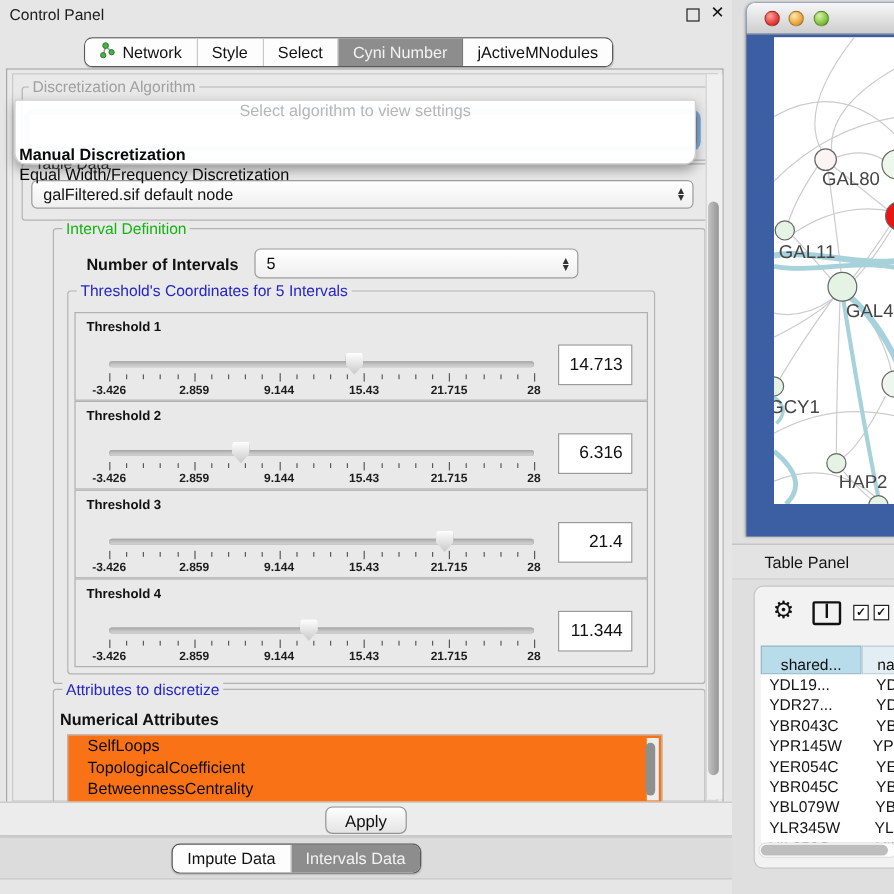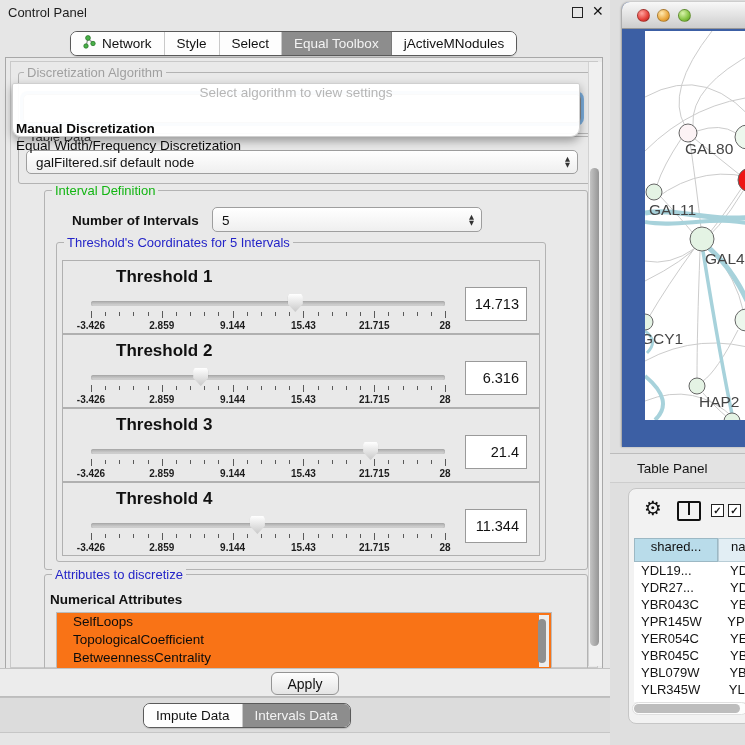--- a/index.html
+++ b/index.html
@@ -24,21 +24,21 @@
   .combo .val{position:absolute;left:9px;top:50%;transform:translateY(-50%);font-size:13.5px;color:#111;white-space:nowrap;}
   .stepper{position:absolute;right:7px;top:50%;transform:translateY(-50%);display:flex;flex-direction:column;align-items:center;color:#333;font-size:6.5px;line-height:6px;font-family:"DejaVu Sans",sans-serif;}
   .combo-focus{position:absolute;left:23px;top:94px;width:556px;height:27px;border:1px solid #8a8a8a;border-radius:5px;background:#fff;box-shadow:0 0 0 3px #79abda;z-index:2;}
   .popup{position:absolute;left:12px;top:83px;width:566px;height:52px;background:rgba(255,255,255,0.96);border:1px solid #cfcfcf;border-radius:2px 2px 9px 9px;box-shadow:0 4px 10px rgba(0,0,0,0.35);z-index:5;}
   .popup-placeholder{height:17px;line-height:17px;text-align:center;color:#b6b6b6;font-size:13.5px;}
   .popup-item{height:17px;line-height:17px;padding-left:3px;font-size:13.5px;color:#0a0a0a;white-space:nowrap;}
   .popup-item.bold{font-weight:bold;margin-top:19px;}
   .bold-label{position:absolute;font-weight:bold;font-size:13.5px;white-space:nowrap;}
   
   .th-panel{position:absolute;left:62px;width:476px;height:72px;border:1px solid #b0b0b0;background:#e9e9e9;}
-  .th-label{position:absolute;left:9px;top:6px;font-weight:bold;font-size:17px;margin-left:44px;}
+  .th-label{position:absolute;left:9px;top:6px;font-weight:bold;font-size:11px;}
   .th-track{position:absolute;left:28px;top:40px;width:354px;height:5px;border-radius:3px;background:linear-gradient(#a9a9a9,#dadada);box-shadow:inset 0 0 1px #878787;}
   .th-thumb{position:absolute;top:33px;width:15px;height:18px;background:linear-gradient(#ffffff,#c9c9c9);clip-path:polygon(10% 0,90% 0,100% 15%,100% 55%,50% 100%,0 55%,0 15%);filter:drop-shadow(0 1px 1px rgba(0,0,0,0.45));}
   .tick{position:absolute;top:51px;width:1px;height:4px;background:#5a5a5a;}
   .tick.major{height:7px;top:50px;}
   .tick-label{position:absolute;top:59px;width:46px;text-align:center;font-size:10px;font-weight:bold;color:#1d1d1d;}
   .th-value{position:absolute;left:402px;top:26px;width:62px;height:34px;background:#fff;border:1px solid #9a9a9a;box-sizing:border-box;font-size:14.5px;display:flex;align-items:center;justify-content:flex-end;padding-right:7px;}
   
   .attr-list{position:absolute;left:56px;top:612px;width:494px;height:56px;background:#f97316;border:1px solid #bbb;overflow:hidden;}
   .attr-item{height:18px;line-height:18px;padding-left:16px;font-size:13.5px;color:#0c0c0c;}
   .attr-scroll{position:absolute;right:2px;top:2px;width:10px;height:52px;background:#ededed;}
@@ -60,21 +60,21 @@
   .light.yellow{left:35px;background:radial-gradient(circle at 35% 30%,#ffe9b0,#eaa73e 60%,#c2801e);}
   .light.green{left:56px;background:radial-gradient(circle at 35% 30%,#d9f3ab,#84c341 60%,#578f22);}
   .net-canvas{position:absolute;left:23px;top:29px;width:117px;height:389px;background:#fff;overflow:hidden;}
   .tp-header{position:absolute;left:0;top:453px;width:140px;height:30px;background:#e3e3e3;border-top:1px solid #bcbcbc;border-bottom:1px solid #cdcdcd;box-sizing:border-box;}
   .tp-header span{position:absolute;left:27px;top:7px;font-size:13.5px;color:#141414;}
   .tp-card{position:absolute;left:18px;top:488px;width:122px;height:234px;background:#f2f2f2;border:1px solid #c6c6c6;border-radius:8px;}
   .gear-icon{position:absolute;left:34px;top:496px;font-size:20px;color:#111;font-family:"DejaVu Sans",sans-serif;}
   .cols-icon{position:absolute;left:67px;top:501px;width:20px;height:16px;border:2px solid #111;border-radius:2px;}
   .cols-icon:after{content:"";position:absolute;left:9px;top:0;width:2px;height:12px;background:#111;}
   .chk{position:absolute;top:504px;width:11px;height:11px;border:1.5px solid #222;background:#fff;font-size:10px;line-height:11px;text-align:center;font-weight:bold;color:#111;}
-  .tbl-hcell{position:absolute;top:538px;height:24px;box-sizing:border-box;display:flex;align-items:flex-start;font-size:13px;color:#111;}
+  .tbl-hcell{position:absolute;top:538px;height:24px;box-sizing:border-box;display:flex;align-items:flex-end;font-size:13px;color:#111;}
   .tbl-h1{left:24px;width:84px;background:#b9dcea;border:1px solid #9cb8c4;justify-content:center;}
   .tbl-h2{left:108px;width:70px;background:#e2eef4;border:1px solid #b9cdd6;padding-left:12px;}
   .tbl-rows{position:absolute;left:24px;top:562px;width:154px;height:140px;background:#fff;overflow:hidden;}
   .tbl-row{display:flex;height:17px;line-height:17px;font-size:13px;color:#141414;}
   .tbl-row .c1{width:84px;padding-left:7px;box-sizing:border-box;white-space:nowrap;overflow:hidden;}
   .tbl-row .c2{padding-left:12px;white-space:nowrap;}
   .hscroll{position:absolute;left:22px;top:702px;width:116px;height:13px;background:#fdfdfd;border:1px solid #e0e0e0;border-radius:7px;box-sizing:border-box;}
   .hthumb{position:absolute;left:24px;top:704px;width:106px;height:9px;background:#bdbdbd;border-radius:5px;}
 </style>
 </head>
@@ -96,21 +96,21 @@
           </svg></span>
         <span>Network</span>
       </div>
       <div class="tab">
         <span>Style</span>
       </div>
       <div class="tab">
         <span>Select</span>
       </div>
       <div class="tab sel">
-        <span>Equal Toolbox</span>
+        <span>Cyni Number</span>
       </div>
       <div class="tab">
         <span>jActiveMNodules</span>
       </div>
     </div>
 
   <div class="content"></div>
   <div class="content-inner"></div>
 
   <div class="group" style="left:18px;top:72px;width:572px;height:60px;"></div>

